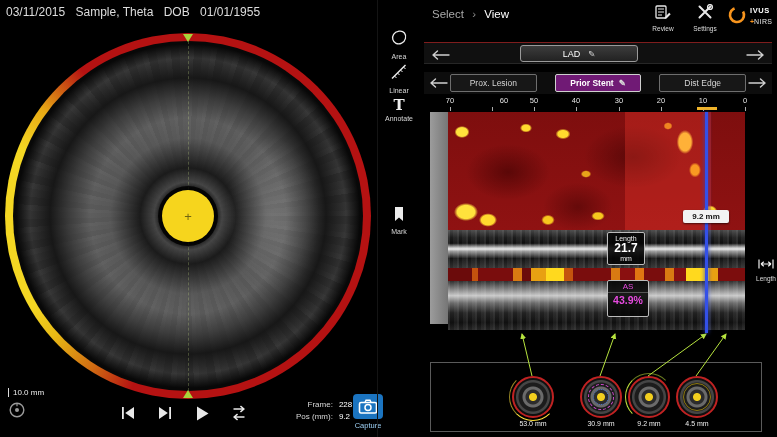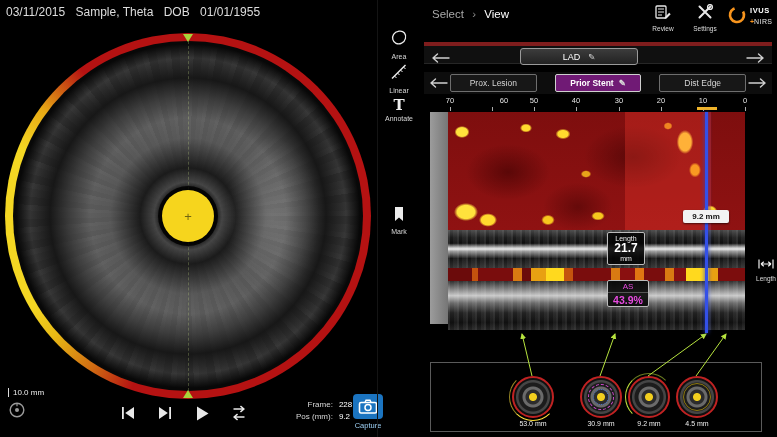--- a/index.html
+++ b/index.html
@@ -72,21 +72,21 @@
   .hdr-btn { position:absolute; top:4px; width:34px; text-align:center; cursor:pointer; }
   .hdr-btn .hlabel { font-size:6.5px; color:#ddd; margin-top:1px; }
   .logo { left:727px; top:5px; display:flex; align-items:flex-end; gap:3px; }
   .logo-text { line-height:7.5px; }
   .logo-l1 { font-size:7.5px; font-weight:bold; color:#fff; letter-spacing:0.6px; }
   .logo-plus { font-size:7px; font-weight:bold; color:#f7941d; }
   .logo-l2 { font-size:7px; color:#e8e8e8; letter-spacing:0.4px; }
 
   
   .vessel-row { left:424px; top:42px; width:348px; height:22px; background:#101010;
-    border-top:4px solid #7f1d1d; border-bottom:1px solid #262626; }
+    border-top:1px solid #7f1d1d; border-bottom:1px solid #262626; }
   .vessel-btn { position:absolute; left:96px; top:2px; width:118px; height:17px;
     background:linear-gradient(#3c3c3c,#222); border:1px solid #9a9a9a; border-radius:3px;
     display:flex; align-items:center; justify-content:center; gap:8px; font-size:9px; color:#fff; cursor:pointer; }
   .row-arrow { position:absolute; top:4px; width:24px; height:14px; cursor:pointer; }
   .pencil { font-size:8.5px; color:#d8d8d8; }
 
   .segment-row { left:424px; top:72px; width:348px; height:22px; background:#0d0d0d; }
   .seg-track { position:absolute; left:26px; right:26px; top:1px; bottom:1px;
     display:flex; gap:18px; align-items:center; }
   .seg-btn { flex:1; height:18px; background:#171717; border:1px solid #6e6e6e; border-radius:2px;
@@ -156,21 +156,21 @@
 
   .lenbox { left:607px; top:232px; width:38px; background:rgba(5,5,5,0.9);
     border:1px solid #bbb; border-radius:2px; text-align:center; padding:2px 0; z-index:5; }
   .len-label { font-size:7px; color:#eee; }
   .len-value { font-size:12px; font-weight:bold; color:#fff; line-height:1.1; }
   .len-unit { font-size:7px; color:#eee; }
 
   .asbox { left:607px; top:280px; width:42px; background:rgba(5,5,5,0.9);
     border:1px solid #bbb; border-radius:2px; text-align:center; z-index:5; }
   .as-label { font-size:8px; color:#e74ae0; border-bottom:1px solid #555; padding:1px 0; }
-  .as-value { font-size:10.5px; font-weight:bold; color:#e74ae0; padding:1px 0 0; }
+  .as-value { font-size:10.5px; font-weight:bold; color:#e74ae0; padding:1px 0 10px; }
 
   .cursor-line { left:705px; top:112px; width:3px; height:221px; background:#3350e8;
     box-shadow:0 0 4px #2a44c8; z-index:6; cursor:ew-resize; }
   .cursor-label { left:683px; top:210px; width:46px; height:13px; background:#f2f2f2;
     color:#111; font-size:8px; font-weight:bold; text-align:center; line-height:13px;
     border-radius:2px; box-shadow:0 1px 2px rgba(0,0,0,0.6); z-index:7; }
 
   .len-tool { left:756px; top:256px; width:20px; text-align:center; cursor:pointer; }
   .len-tool .hlabel { font-size:6.5px; color:#ddd; margin-top:1px; }
 

